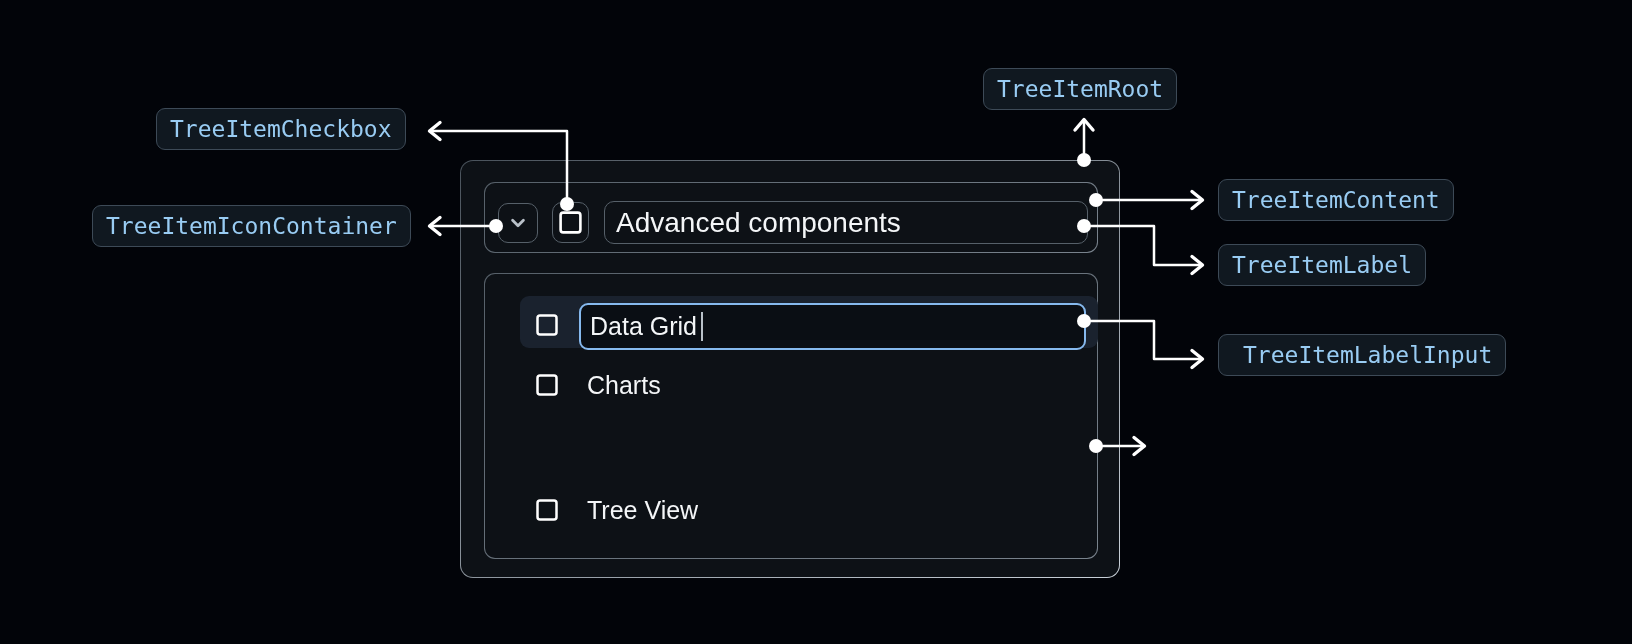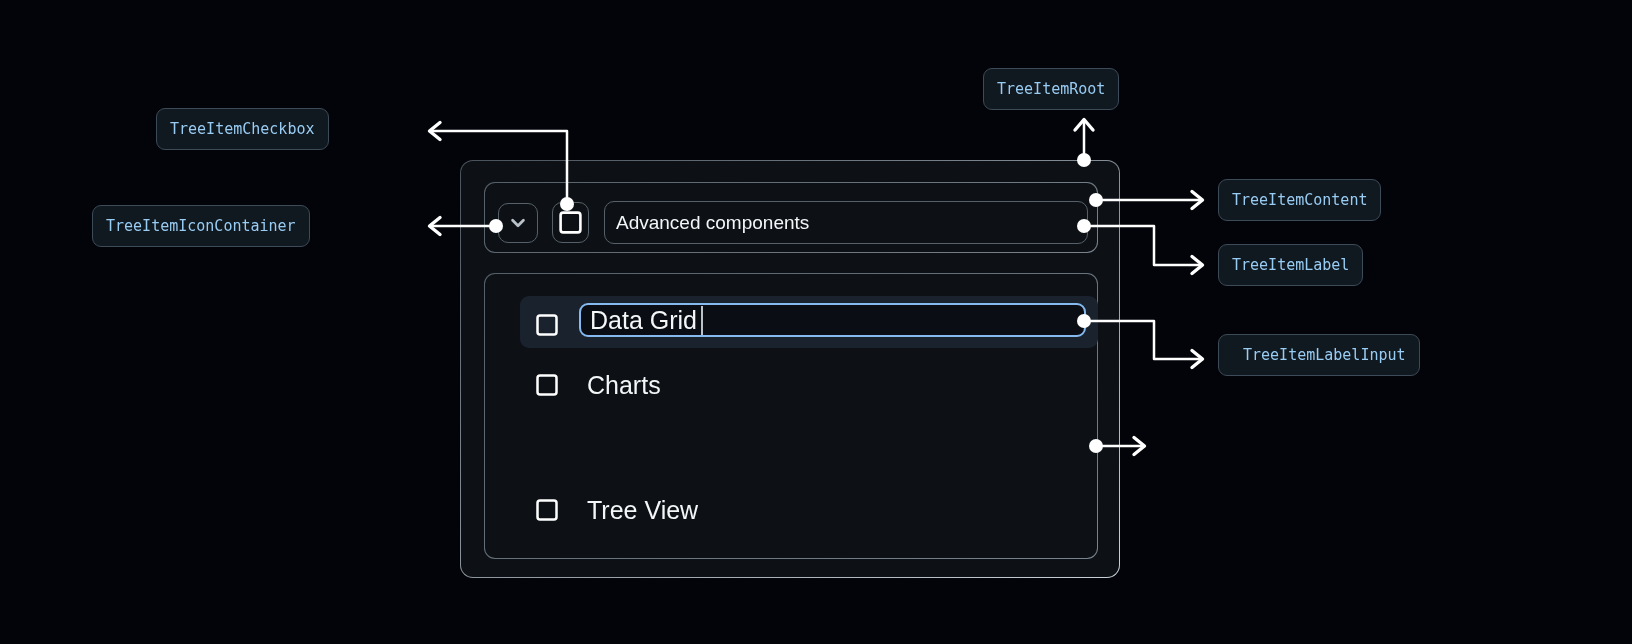--- a/index.html
+++ b/index.html
@@ -22,45 +22,45 @@
   .content-row{position:absolute;left:23px;top:21px;width:614px;height:71px;border-radius:11px;
          border:1.5px solid transparent;
          background:linear-gradient(var(--panel-bg),var(--panel-bg)) padding-box,
                     linear-gradient(150deg,var(--inner-border) 0%,var(--inner-border-light) 100%) border-box;}
   .iconbox{position:absolute;left:13px;top:20px;width:40px;height:40px;border:1.5px solid var(--inner-border);
          border-radius:10px;display:flex;align-items:center;justify-content:center;}
   .checkbox-box{position:absolute;left:67px;top:19px;width:37px;height:41px;border:1.5px solid var(--inner-border);
          border-radius:10px;display:flex;align-items:center;justify-content:center;}
   .labelbox{position:absolute;left:119px;top:18px;width:484px;height:43px;border:1.5px solid var(--inner-border);
          border-radius:10px;display:flex;align-items:center;padding-left:11px;}
-  .labelbox span{color:var(--tree-text);font-size:19px;}
+  .labelbox span{color:var(--tree-text);font-size:28px;}
 
   .group{position:absolute;left:23px;top:112px;width:614px;height:286px;border-radius:11px;
          border:1.5px solid transparent;
          background:linear-gradient(var(--panel-bg),var(--panel-bg)) padding-box,
                     linear-gradient(150deg,var(--inner-border) 0%,var(--inner-border-light) 100%) border-box;}
   .row{position:absolute;left:35px;width:578px;height:52px;}
   .row .cb{position:absolute;left:15px;top:14px;}
   .row .item-label{position:absolute;left:67px;top:0;line-height:52px;color:var(--tree-text);font-size:25px;}
   .row.editing{background:var(--highlight-bg);border-radius:9px;}
-  .label-input{position:absolute;left:59px;top:7px;width:507px;height:34px;border:2px solid var(--input-border);
+  .label-input{position:absolute;left:59px;top:7px;width:507px;height:47px;border:2px solid var(--input-border);
          border-radius:9px;background:var(--input-bg);display:flex;align-items:center;padding-left:9px;}
   .label-input span{color:var(--tree-text);font-size:25px;}
   .caret{display:inline-block;width:2.5px;height:29px;background:var(--caret);margin-left:4px;}
 
   
   svg.overlay{position:absolute;left:0;top:0;width:1632px;height:644px;pointer-events:none;}
   .line{stroke:var(--connector);stroke-width:2.5;fill:none;stroke-linecap:round;stroke-linejoin:round;}
   .head{stroke:var(--connector);stroke-width:3.4;fill:none;stroke-linecap:round;stroke-linejoin:round;}
   .dot{fill:var(--connector);}
   .icon-svg{stroke:var(--icon-stroke);fill:none;stroke-width:2.6;stroke-linecap:round;stroke-linejoin:round;}
   .cb-svg{stroke:#FFFFFF;fill:none;stroke-width:2.5;}
 
   
-  .pill{position:absolute;font-family:"DejaVu Sans Mono",monospace;font-size:15px;line-height:26px;
+  .pill{position:absolute;font-family:"DejaVu Sans Mono",monospace;font-size:23px;line-height:26px;
         color:var(--pill-text);background:var(--pill-bg);border:1.5px solid var(--pill-border);
         border-radius:9px;padding:7px 13px;white-space:nowrap;}
   .pill-checkbox{left:156px;top:108px;}
   .pill-iconcontainer{left:92px;top:205px;}
   .pill-root{left:983px;top:68px;}
   .pill-content{left:1218px;top:179px;}
   .pill-label{left:1218px;top:244px;}
   .pill-labelinput{left:1218px;top:334px;padding-left:24px;}
   .pill-grouptransition{left:1160px;top:425px;}
 </style>

